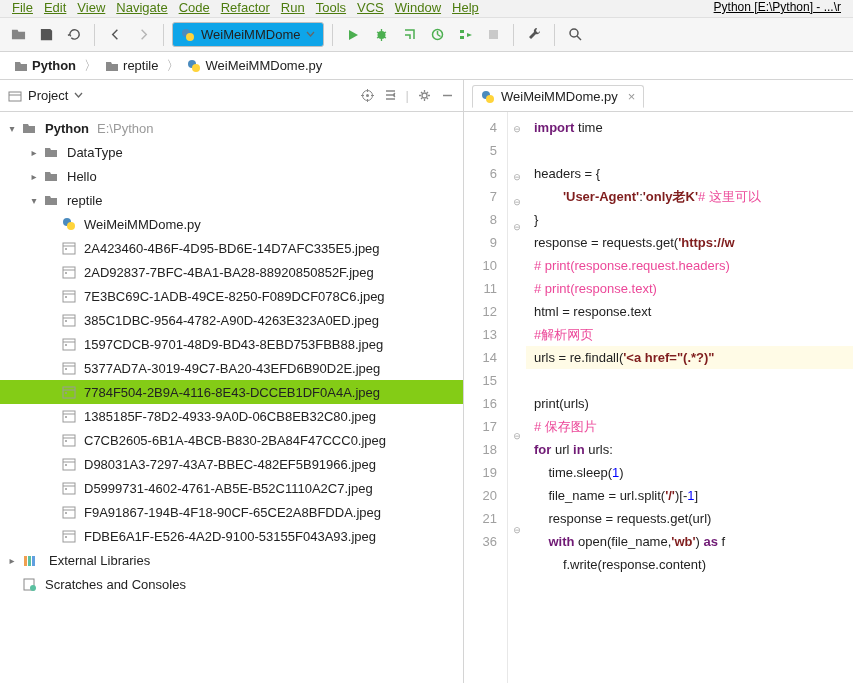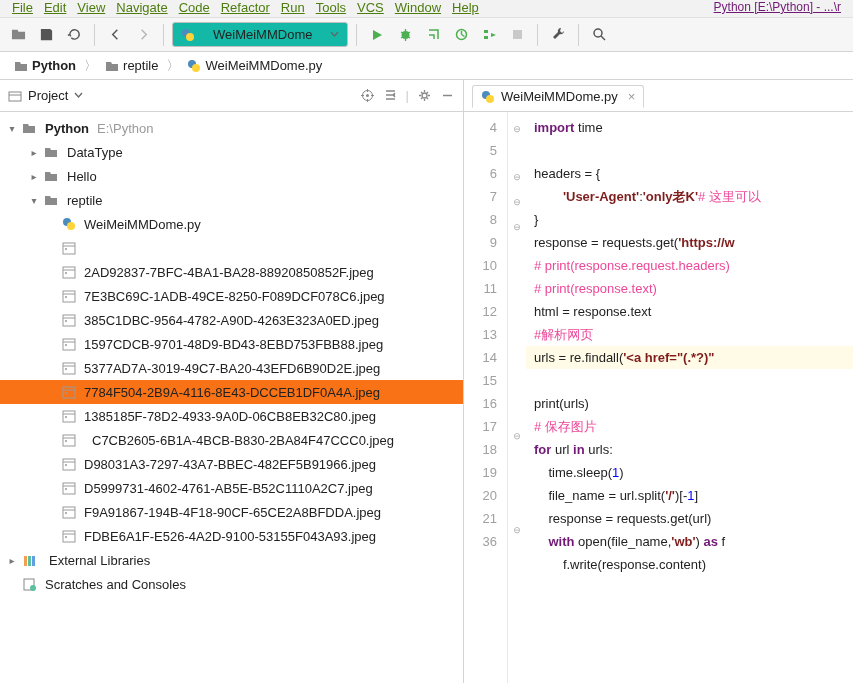--- a/index.html
+++ b/index.html
@@ -1,34 +1,34 @@
 <!DOCTYPE html>
 <html><head>
 <meta charset="utf-8">
 <style>
 * { margin:0; padding:0; box-sizing:border-box; font-family:"Segoe UI",Arial,sans-serif; font-size:13px; }
 body { background:#fff; width:853px; height:683px; overflow:hidden; color:#222; }
 .menubar { display:flex; gap:3px; padding:0 8px; height:18px; align-items:flex-start; background:#f2f2f2; border-bottom:1px solid #e0e0e0; overflow:hidden; }
 .menubar span { text-decoration:underline; color:#4d7c0f; padding:0 4px; }
-.menubar .right { margin-left:auto; color:#701a75; font-size:12px; }
+.menubar .right { margin-left:auto; color:#000000; font-size:12px; }
 .toolbar { display:flex; align-items:center; height:34px; padding:0 6px; background:#f6f6f6; border-bottom:1px solid #d4d4d4; gap:4px; }
 .tbtn { width:24px; height:24px; display:flex; align-items:center; justify-content:center; color:#555; border-radius:3px; }
 .sep { width:1px; height:22px; background:#d0d0d0; margin:0 4px; }
-.runcfg { display:flex; align-items:center; height:25px; padding:0 8px; border:1px solid #c0c0c0; border-radius:3px; background:#14b8a6; gap:18px; }
+.runcfg { display:flex; align-items:center; height:25px; padding:0 8px; border:1px solid #c0c0c0; border-radius:3px; background:#0ea5e9; gap:6px; }
 .breadcrumb { display:flex; align-items:center; height:28px; padding:0 10px; background:#fff; border-bottom:1px solid #d4d4d4; gap:4px; }
 .breadcrumb .crumb { display:flex; align-items:center; gap:4px; padding:2px 4px; }
 .breadcrumb .chev { color:#999; }
 .main { display:flex; height:calc(683px - 18px - 34px - 28px); }
 .sidebar { width:464px; border-right:1px solid #d4d4d4; display:flex; flex-direction:column; }
 .sb-head { display:flex; align-items:center; height:32px; padding:0 8px; border-bottom:1px solid #d4d4d4; gap:6px; background:#fff; }
 .sb-head .title { font-weight:400; }
 .sb-head .hicons { margin-left:auto; display:flex; gap:8px; }
 .tree { overflow-y:auto; flex:1; padding:4px 0; }
 .trow { display:flex; align-items:center; height:24px; padding:0 6px; gap:4px; white-space:nowrap; }
-.trow.sel { background:#f97316; }
+.trow.sel { background:#84cc16; }
 .twist { width:12px; display:inline-flex; justify-content:center; color:#777; font-size:10px; }
 .ind { display:inline-block; }
 .dgray { color:#9a9a9a; margin-left:4px; }
 .folder-icon { color:#8a8a8a; }
 .editor { flex:1; display:flex; flex-direction:column; }
 .tabbar { display:flex; align-items:center; height:32px; border-bottom:1px solid #d4d4d4; padding:0 8px; gap:6px; }
 .etab { display:flex; align-items:center; gap:6px; padding:3px 8px; border:1px solid #d4d4d4; border-bottom:1px solid #fff; border-radius:3px 3px 0 0; background:#fff; position:relative; top:1px; }
 .codewrap { display:flex; flex:1; font-family:Consolas,"Courier New",monospace; font-size:13px; line-height:23px; overflow:hidden; }
 .gutter { width:44px; text-align:right; padding:4px 10px 4px 0; color:#a0a0a0; background:#fff; border-right:1px solid #e8e8e8; }
 .fold { width:18px; padding:4px 0; color:#b0b0b0; text-align:center; }
@@ -238,20 +238,21 @@
           </svg>
           <span style="margin-left:4px">WeiMeiMMDome.py</span>
         </div>
         <div class="trow ">
           <span class="ind" style="width:52px"></span>
           <svg width="14" height="14">
             <rect x="1" y="2" width="12" height="11" fill="none" stroke="#999"></rect>
             <path stroke="#999" d="M1 5h12"></path>
             <circle cx="4" cy="8" r="1" fill="#999"></circle>
           </svg>
+          <span style="margin-left:4px">2A423460-4B6F-4D95-BD6E-14D7AFC335E5.jpeg</span>
         </div>
         <div class="trow ">
           <span class="ind" style="width:52px"></span>
           <svg width="14" height="14">
             <rect x="1" y="2" width="12" height="11" fill="none" stroke="#999"></rect>
             <path stroke="#999" d="M1 5h12"></path>
             <circle cx="4" cy="8" r="1" fill="#999"></circle>
           </svg>
           <span style="margin-left:4px">2AD92837-7BFC-4BA1-BA28-88920850852F.jpeg</span>
         </div>
@@ -309,21 +310,21 @@
           </svg>
           <span style="margin-left:4px">1385185F-78D2-4933-9A0D-06CB8EB32C80.jpeg</span>
         </div>
         <div class="trow ">
           <span class="ind" style="width:52px"></span>
           <svg width="14" height="14">
             <rect x="1" y="2" width="12" height="11" fill="none" stroke="#999"></rect>
             <path stroke="#999" d="M1 5h12"></path>
             <circle cx="4" cy="8" r="1" fill="#999"></circle>
           </svg>
-          <span style="margin-left:12px">C7CB2605-6B1A-4BCB-B830-2BA84F47CCC0.jpeg</span>
+          <span style="margin-left:4px">C7CB2605-6B1A-4BCB-B830-2BA84F47CCC0.jpeg</span>
         </div>
         <div class="trow ">
           <span class="ind" style="width:52px"></span>
           <svg width="14" height="14">
             <rect x="1" y="2" width="12" height="11" fill="none" stroke="#999"></rect>
             <path stroke="#999" d="M1 5h12"></path>
             <circle cx="4" cy="8" r="1" fill="#999"></circle>
           </svg>
           <span style="margin-left:4px">D98031A3-7297-43A7-BBEC-482EF5B91966.jpeg</span>
         </div>

